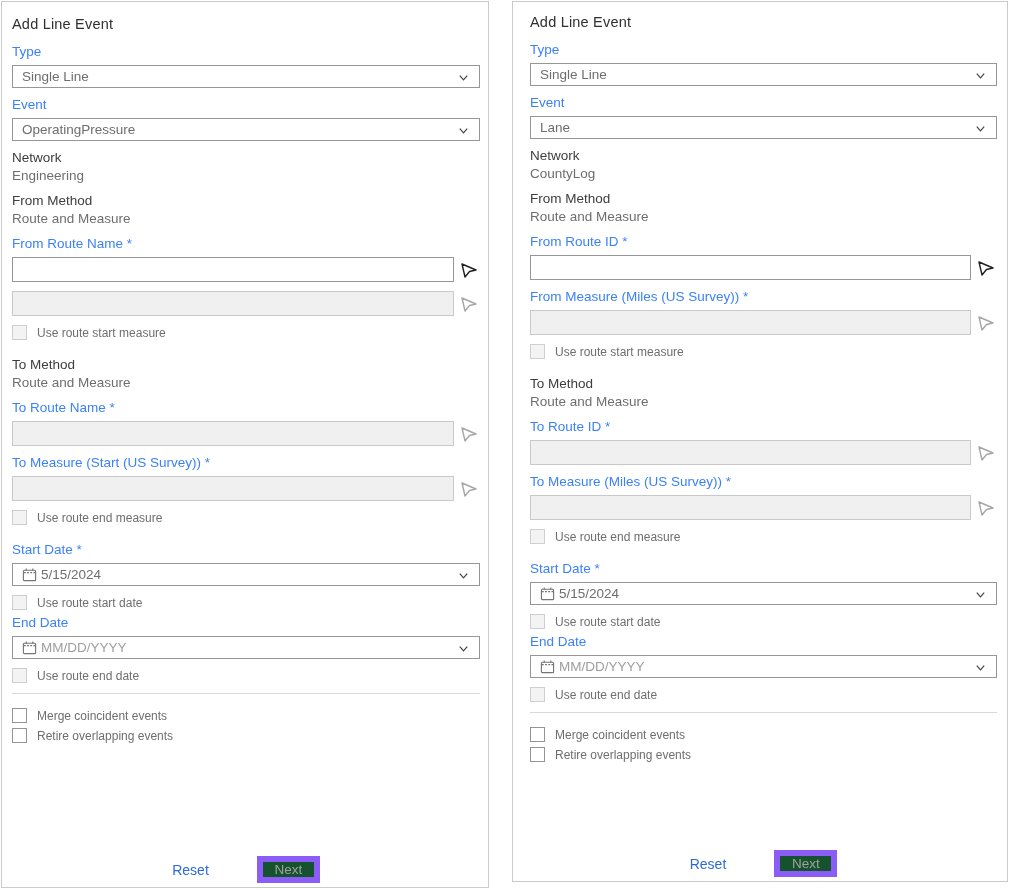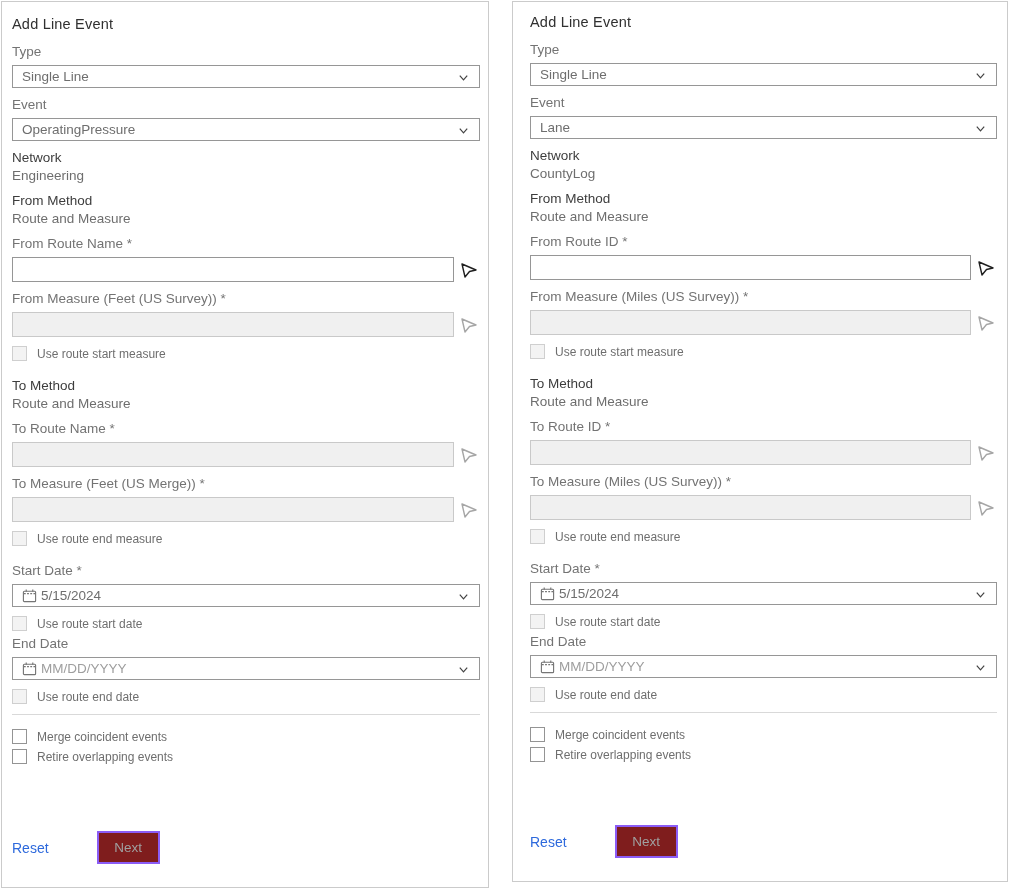--- a/index.html
+++ b/index.html
@@ -4,21 +4,21 @@
 <style>
   * { box-sizing: border-box; margin: 0; padding: 0; }
   html,body { width:1009px; height:890px; background:#fff; font-family:"Liberation Sans", sans-serif; position:relative; }
 
   .panel { position:absolute; top:1px; background:#fff; border:1px solid #cbcbcb; }
   .panel-left  { left:1px;  width:488px; height:887px; padding:14px 8px 0 10px; }
   .panel-right { left:512px; width:496px; height:881px; padding:12px 10px 0 17px; }
 
   .title { font-size:14.5px; color:#303030; margin-bottom:12px; letter-spacing:.2px; }
 
-  .field-label { font-size:13.5px; color:#737373; margin-bottom:6px; }
+  .field-label { font-size:13.5px; color:#3b82f6; margin-bottom:6px; }
   .group-label { font-size:13.5px; color:#3d3d3d; margin-bottom:3px; }
   .static-value { font-size:13.5px; color:#6e6e6e; margin-bottom:10px; }
 
   .selectbox { height:23px; border:1px solid #969696; background:#fff; display:flex;
                align-items:center; justify-content:space-between; padding:0 9px;
                margin-bottom:9px; cursor:pointer; }
   .sel-text { font-size:13.5px; color:#6e6e6e; }
   .sel-text.placeholder { color:#9e9e9e; }
   .chev { width:13px; height:13px; color:#444; flex:0 0 auto; }
 
@@ -38,25 +38,25 @@
   .checkbox-row { display:flex; align-items:center; gap:10px; margin-bottom:7px;
                   font-size:12px; color:#6e6e6e; }
   .checkbox { width:15px; height:15px; flex:0 0 auto; }
   .checkbox.enabled  { border:1px solid #949494; background:#fff; cursor:pointer; }
   .checkbox.disabled { border:1px solid #cfcfcf; background:#f3f3f3; }
   .mb-lg { margin-bottom:17px; }
   .cb-tight { margin-bottom:5px; }
 
   .divider { border-top:1px solid #d9d9d9; margin:10px 0 14px 0; }
 
-  .footer { position:absolute; bottom:23px; left:10px; right:8px; display:flex;
-            justify-content:flex-start; align-items:center;gap:48px; }
+  .footer { position:absolute; bottom:4px; left:10px; right:8px; display:flex;
+            justify-content:center; align-items:center;gap:48px; }
   .panel-right .footer { left:17px; right:10px; }
   .reset-link { color:#2d69dc; font-size:14px; cursor:pointer; text-decoration:none; }
-  .next-btn { width:63px; height:33px; background:#7f1d1d; border:2px solid #8b5cf6;
+  .next-btn { width:63px; height:27px; background:#14532d; border:6px solid #8b5cf6;
               color:#a0a0a0; font:13.5px "Liberation Sans", sans-serif; }
 </style>
 </head>
 <body>
 
 <section class="panel panel-left">
   <div class="title">Add Line Event</div>
 
   <div class="field-label">Type</div>
   <div class="selectbox">
@@ -87,21 +87,20 @@
   <div class="field-label">From Route Name *</div>
   <div class="input-row">
     <input class="text-input" type="text" style="">
     <button class="picker-btn">
       <svg viewBox="0 0 18 18" fill="none" stroke="currentColor" stroke-width="1.4" stroke-linejoin="round">
           <path d="M2 3 L16 9 L9.5 10.5 L5 16 Z"></path>
         </svg>
     </button>
   </div>
 
-  <div class="field-label">From Measure (Feet (US Survey)) *</div>
   <div class="input-row">
     <input class="text-input disabled" type="text" disabled="" style="">
     <button class="picker-btn disabled">
       <svg viewBox="0 0 18 18" fill="none" stroke="currentColor" stroke-width="1.4" stroke-linejoin="round">
           <path d="M2 3 L16 9 L9.5 10.5 L5 16 Z"></path>
         </svg>
     </button>
   </div>
 
   <div class="checkbox-row mb-lg">
@@ -115,21 +114,21 @@
   <div class="field-label">To Route Name *</div>
   <div class="input-row">
     <input class="text-input disabled" type="text" disabled="" style="">
     <button class="picker-btn disabled">
       <svg viewBox="0 0 18 18" fill="none" stroke="currentColor" stroke-width="1.4" stroke-linejoin="round">
           <path d="M2 3 L16 9 L9.5 10.5 L5 16 Z"></path>
         </svg>
     </button>
   </div>
 
-  <div class="field-label">To Measure (Feet (US Merge)) *</div>
+  <div class="field-label">To Measure (Start (US Survey)) *</div>
   <div class="input-row">
     <input class="text-input disabled" type="text" disabled="" style="">
     <button class="picker-btn disabled">
       <svg viewBox="0 0 18 18" fill="none" stroke="currentColor" stroke-width="1.4" stroke-linejoin="round">
           <path d="M2 3 L16 9 L9.5 10.5 L5 16 Z"></path>
         </svg>
     </button>
   </div>
 
   <div class="checkbox-row mb-lg">

